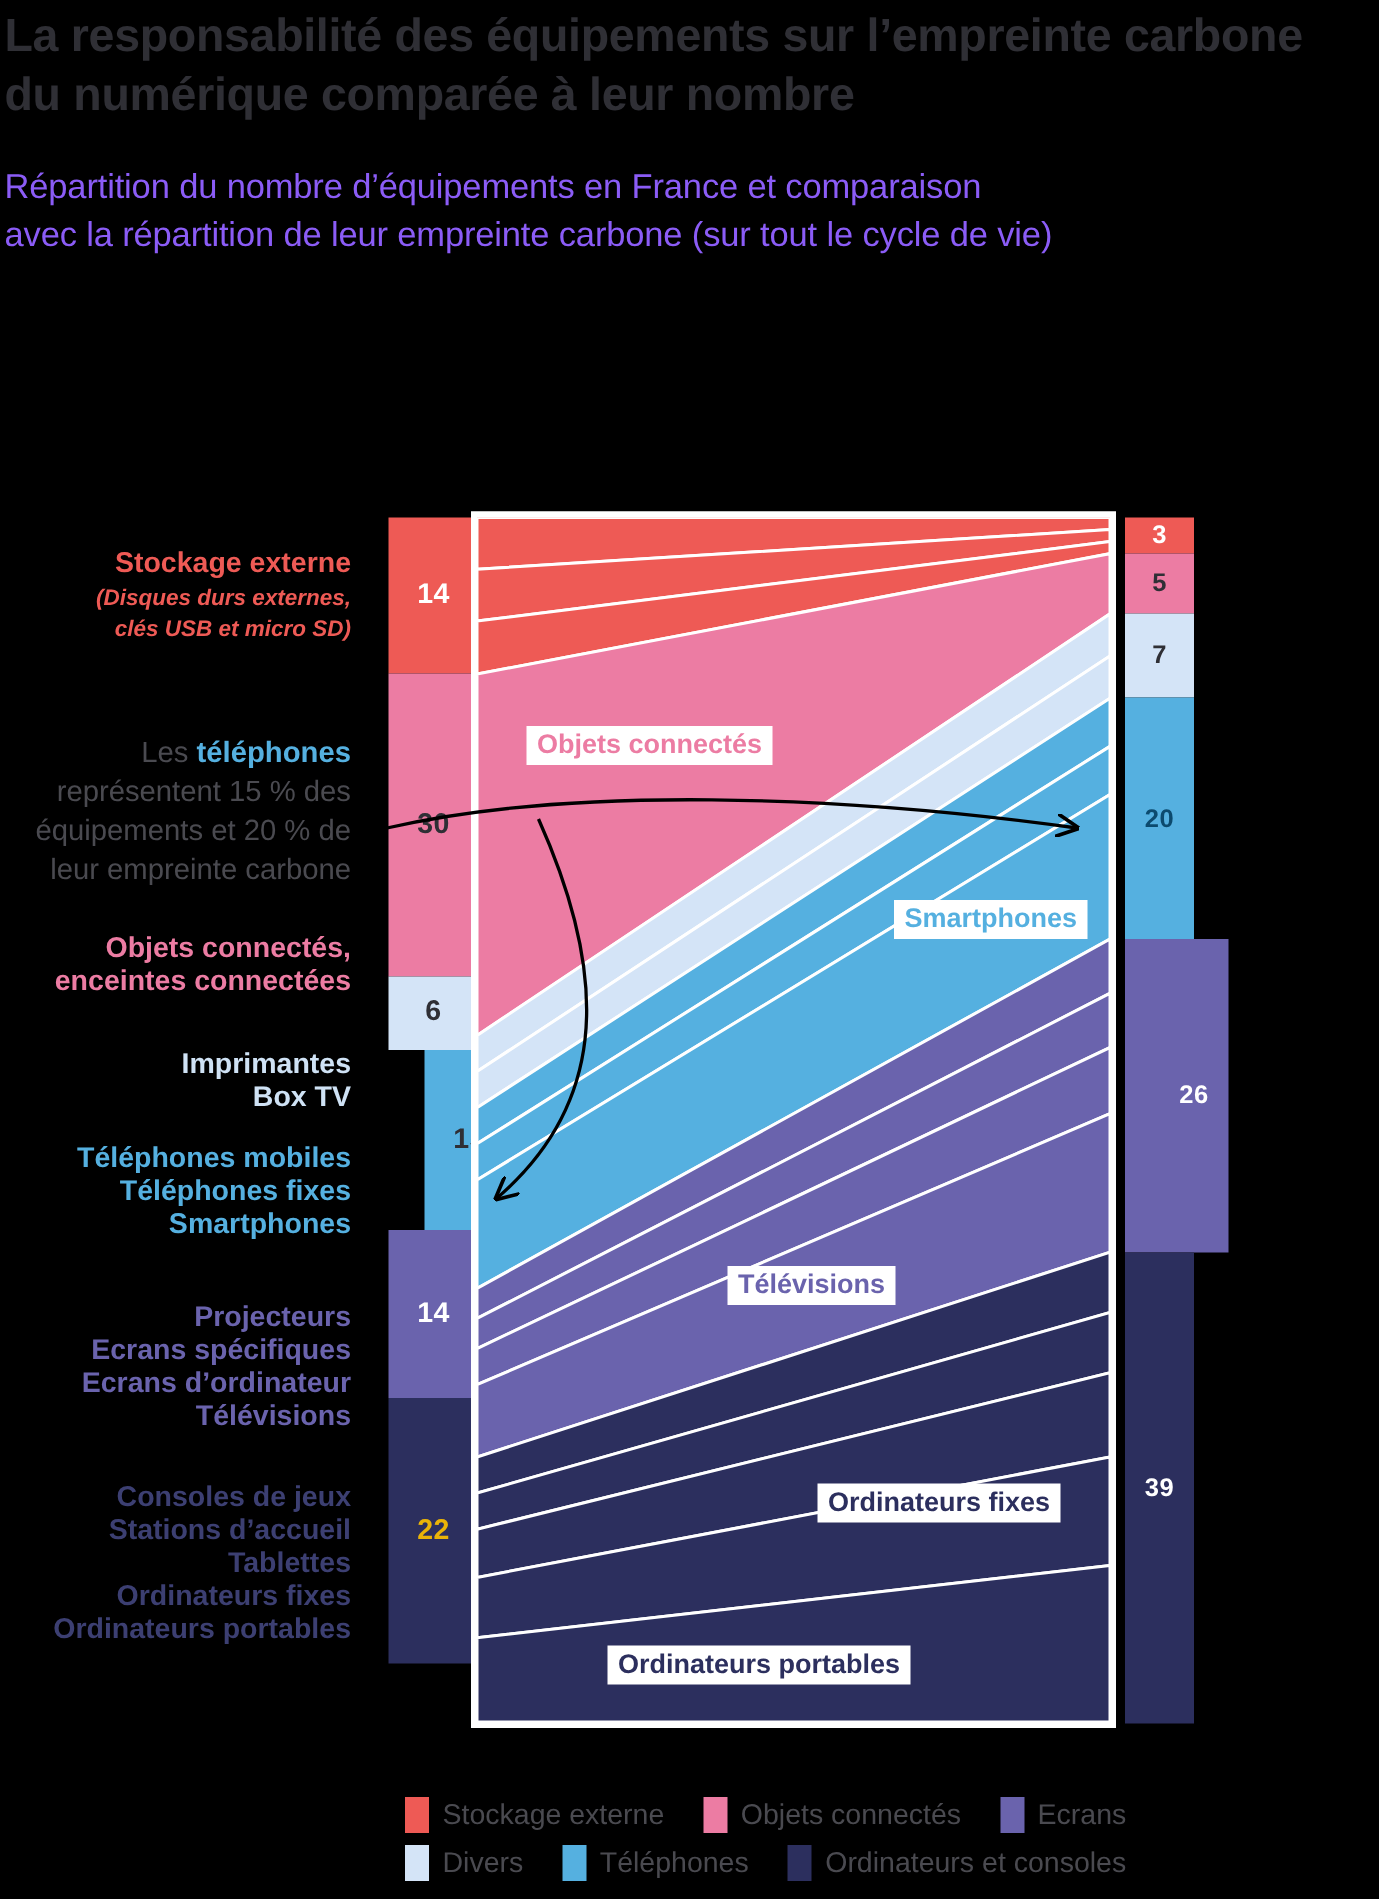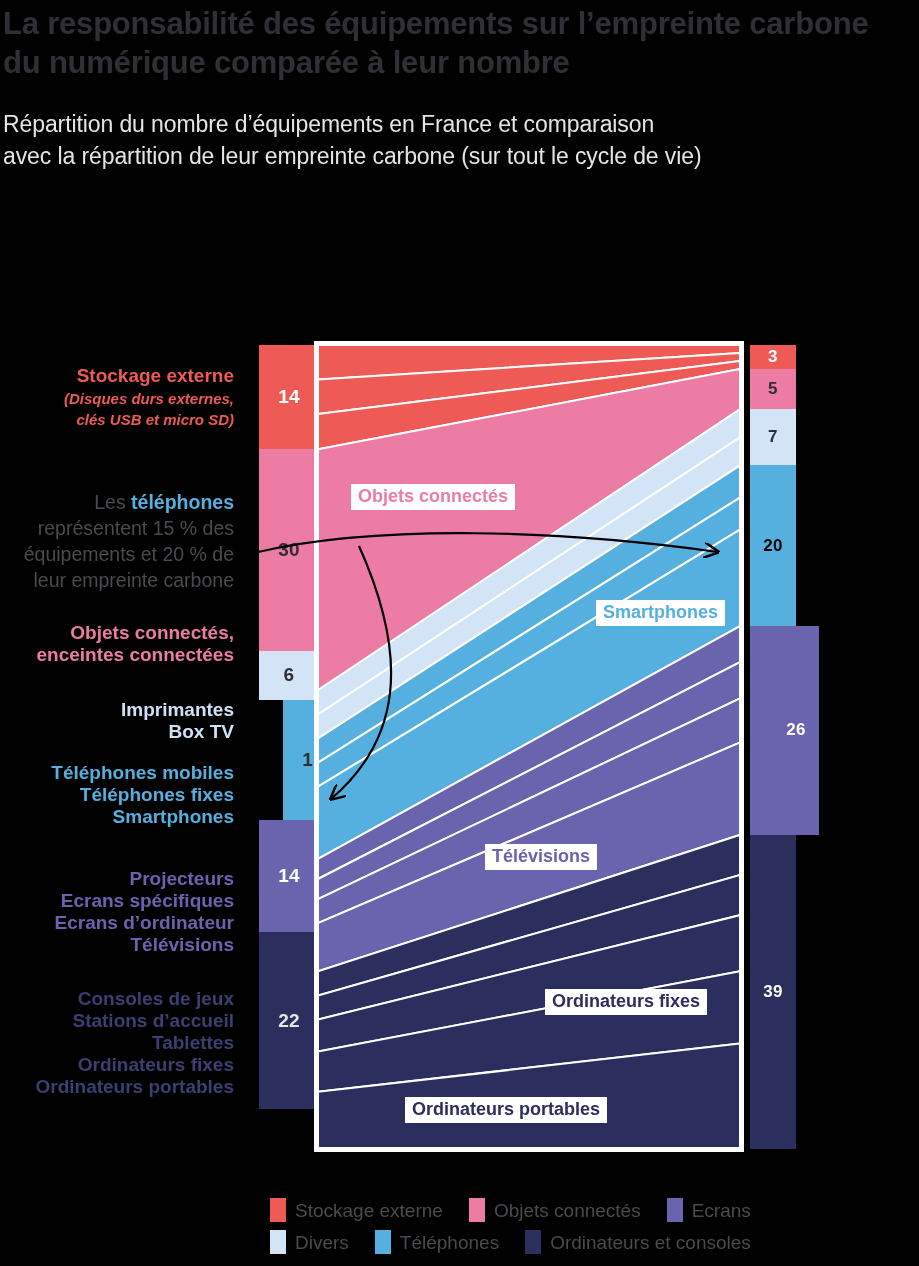--- a/index.html
+++ b/index.html
@@ -12,21 +12,21 @@
 
   
   #header{position:absolute;left:0;top:0;width:919px;}
   #title{
     position:absolute;left:3px;top:4px;width:900px;
     font-size:31px;line-height:39px;font-weight:bold;color:#2f2f35;
     letter-spacing:-0.2px;
   }
   #subtitle{
     position:absolute;left:3px;top:108px;width:916px;
-    font-size:23px;line-height:32px;font-weight:normal;color:#e5e5e5;
+    font-size:23px;line-height:32px;font-weight:normal;color:#8b5cf6;
     letter-spacing:-0.1px;white-space:nowrap;
   }
   #subtitle span{display:block;}
 
   
   .lbl{position:absolute;text-align:right;font-weight:bold;line-height:1.16;}
   .lbl .sub{font-weight:bold;font-style:italic;font-size:15px;line-height:1.22;display:block;}
 
   #lbl-stockage{right:685px;top:365px;width:280px;font-size:19px;color:#ee5a55;}
   #lbl-stockage .sub{color:#ee5a55;font-size:15px;margin-top:3px;}
@@ -146,21 +146,21 @@
       <div class="seg" style="height: 48.18px; background: rgb(212, 228, 247);">
         <span class="v" style="color: rgb(47, 47, 53);">6</span>
       </div>
       <div class="seg" style="height: 120.45px; background: rgb(85, 176, 224); margin-left: 24px;">
         <span class="v" style="color: rgb(47, 47, 53);">15</span>
       </div>
       <div class="seg" style="height: 112.42px; background: rgb(106, 99, 173);">
         <span class="v" style="color: rgb(255, 255, 255);">14</span>
       </div>
       <div class="seg" style="height: 176.66px; background: rgb(44, 47, 94);">
-        <span class="v" style="color: #e5e5e5; text-align: center;">22</span>
+        <span class="v" style="color: #eab308; text-align: center;">22</span>
       </div>
     </div>
 
   <div id="flow-frame">
     <svg id="flow-svg" viewBox="0 0 422 803" preserveAspectRatio="none">
         <path d="M 0 0 L 422 0 L 422 8.03 L 0 34.528999999999996 Z" fill="#ee5a55" stroke="#ffffff" stroke-width="2" vector-effect="non-scaling-stroke"></path>
         <path d="M 0 34.528999999999996 L 422 8.03 L 422 16.06 L 0 69.05799999999999 Z" fill="#ee5a55" stroke="#ffffff" stroke-width="2" vector-effect="non-scaling-stroke"></path>
         <path d="M 0 69.05799999999999 L 422 16.06 L 422 24.089999999999996 L 0 104.38999999999999 Z" fill="#ee5a55" stroke="#ffffff" stroke-width="2" vector-effect="non-scaling-stroke"></path>
         <path d="M 0 104.38999999999999 L 422 24.089999999999996 L 422 64.24000000000001 L 0 345.28999999999996 Z" fill="#ec7ca3" stroke="#ffffff" stroke-width="2" vector-effect="non-scaling-stroke"></path>
         <path d="M 0 345.28999999999996 L 422 64.24000000000001 L 422 92.34500000000001 L 0 369.37999999999994 Z" fill="#d4e4f7" stroke="#ffffff" stroke-width="2" vector-effect="non-scaling-stroke"></path>
@@ -184,21 +184,21 @@
       <div class="seg" style="height: 24.09px; background: rgb(238, 90, 85);">
         <span class="v" style="color: rgb(255, 255, 255);">3</span>
       </div>
       <div class="seg" style="height: 40.15px; background: rgb(236, 124, 163);">
         <span class="v" style="color: rgb(47, 47, 53);">5</span>
       </div>
       <div class="seg" style="height: 56.21px; background: rgb(212, 228, 247);">
         <span class="v" style="color: rgb(47, 47, 53);">7</span>
       </div>
       <div class="seg" style="height: 160.6px; background: rgb(85, 176, 224);">
-        <span class="v" style="color: #000000;">20</span>
+        <span class="v" style="color: #0c4a6e;">20</span>
       </div>
       <div class="seg" style="height: 208.78px; background: rgb(106, 99, 173); padding-left: 23px;">
         <span class="v" style="color: rgb(255, 255, 255);">26</span>
       </div>
       <div class="seg" style="height: 314px; background: rgb(44, 47, 94);">
         <span class="v" style="color: rgb(255, 255, 255);">39</span>
       </div>
     </div>
 
   <div class="flab" id="flab-objets">Objets connectés</div>

